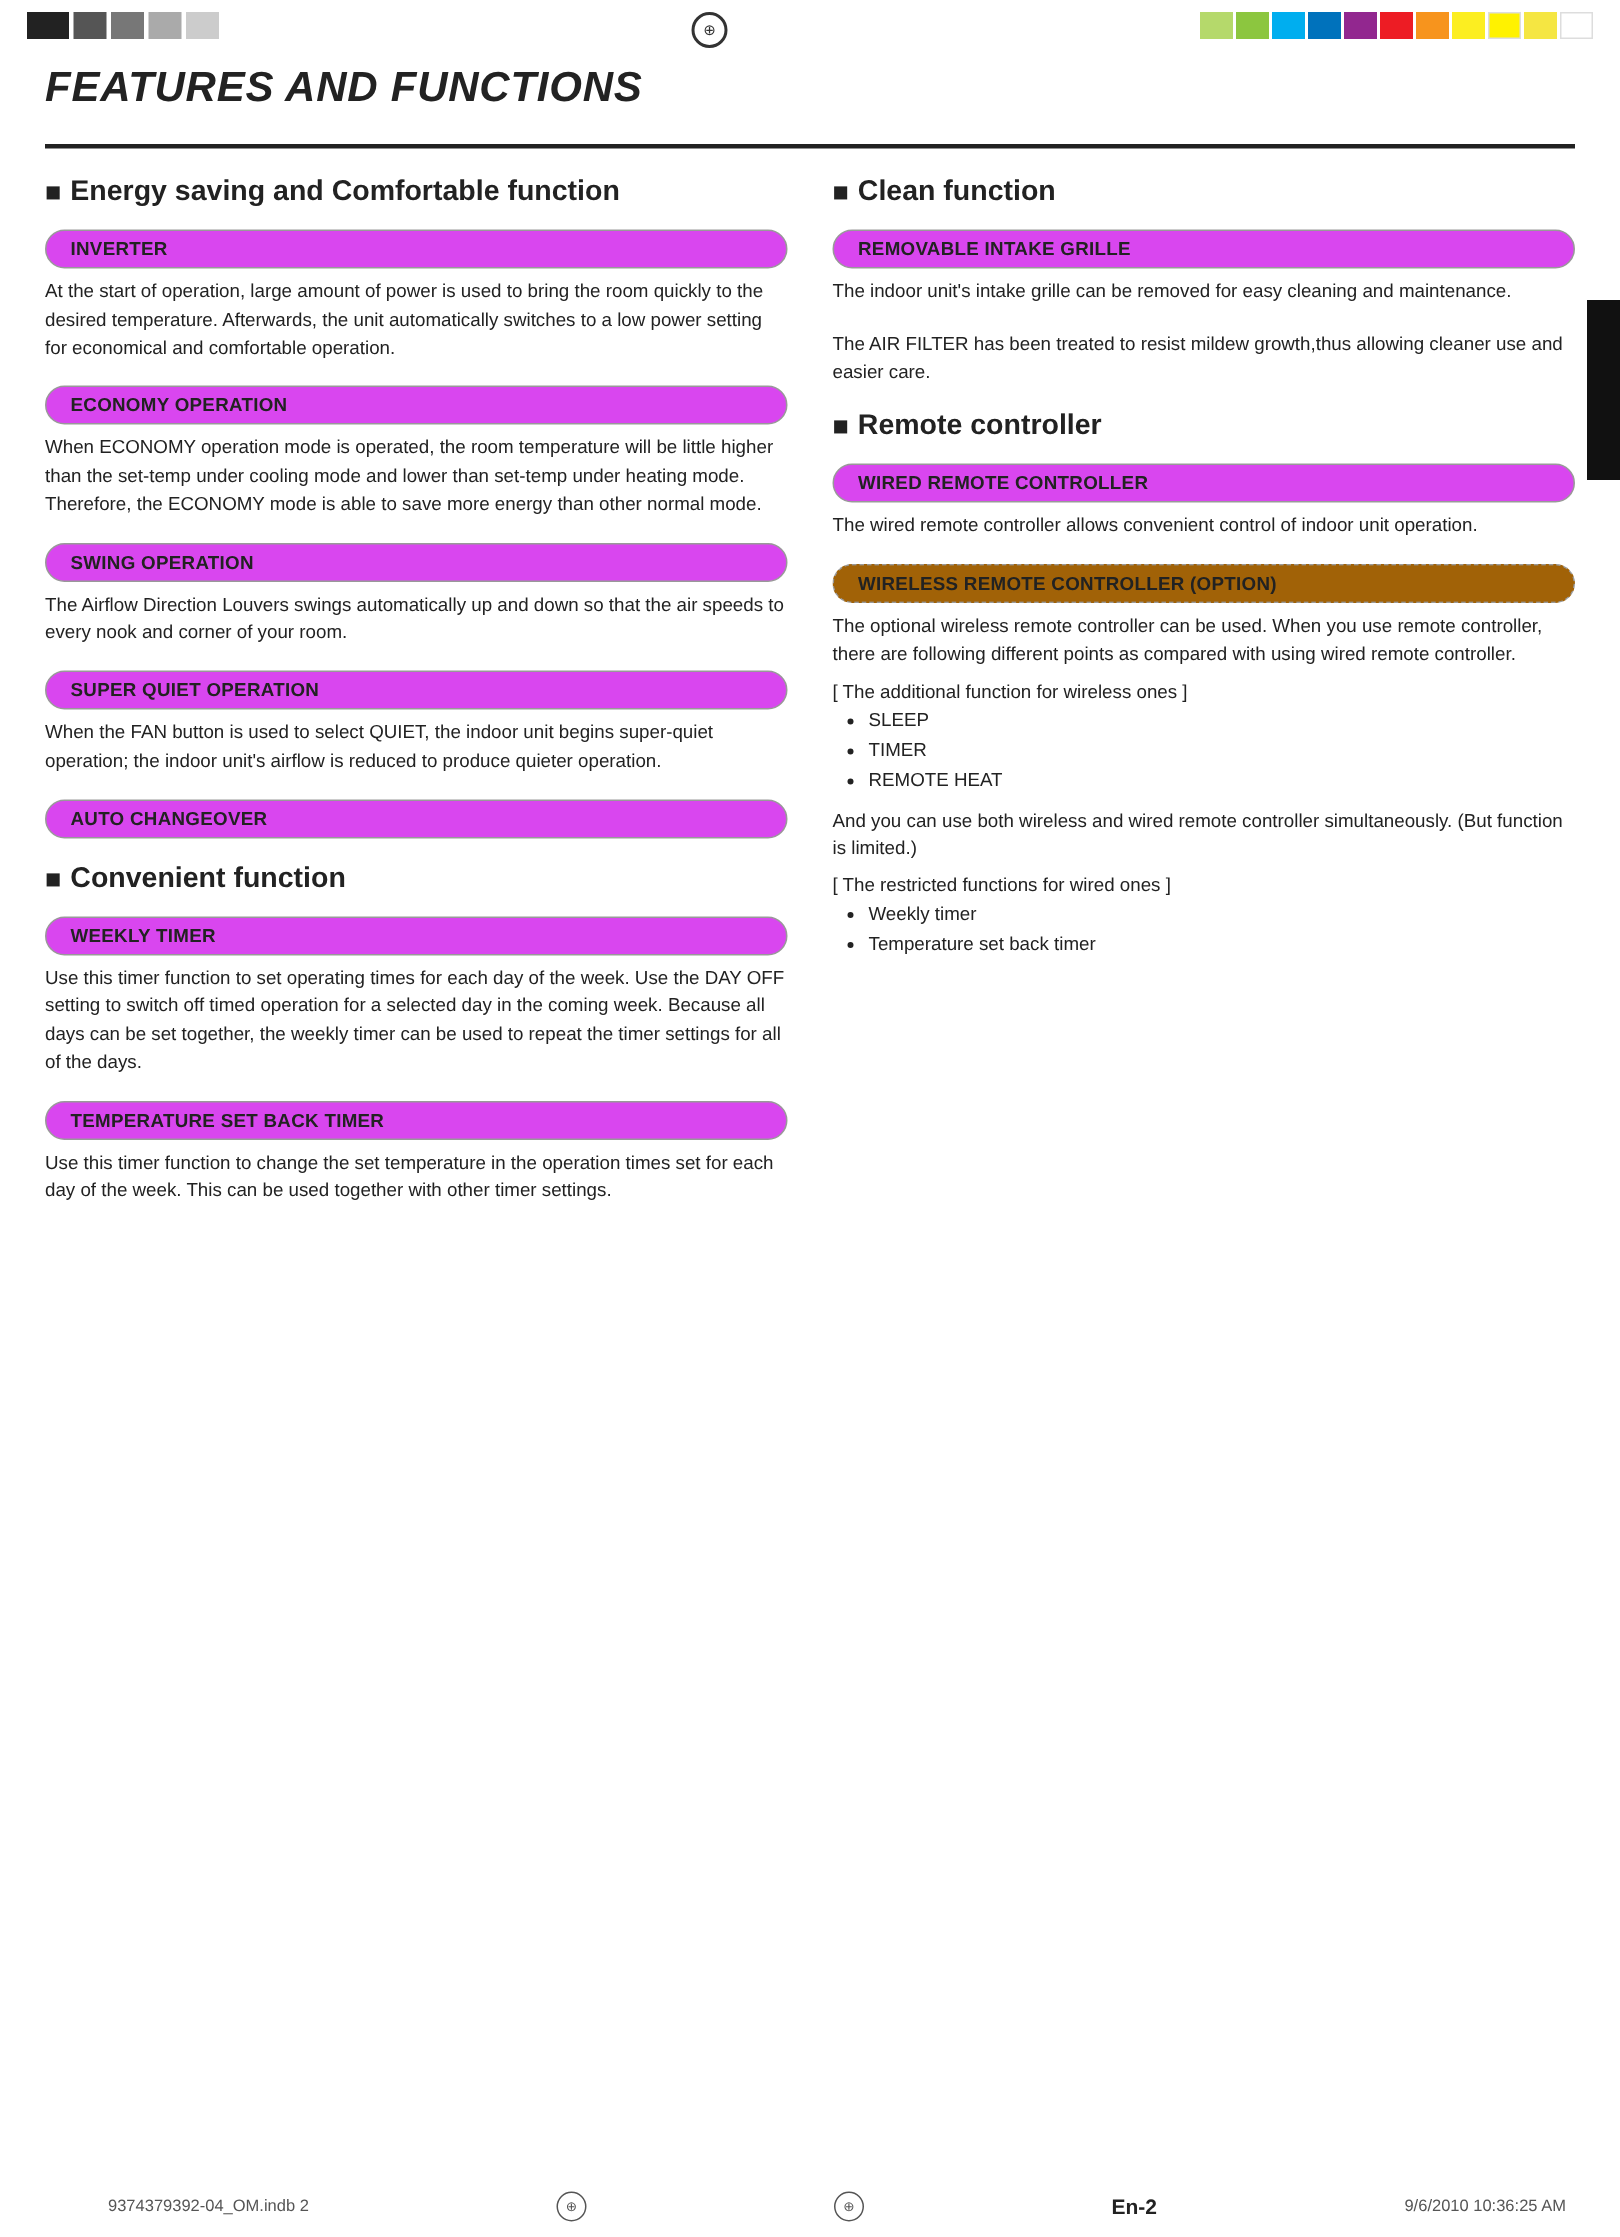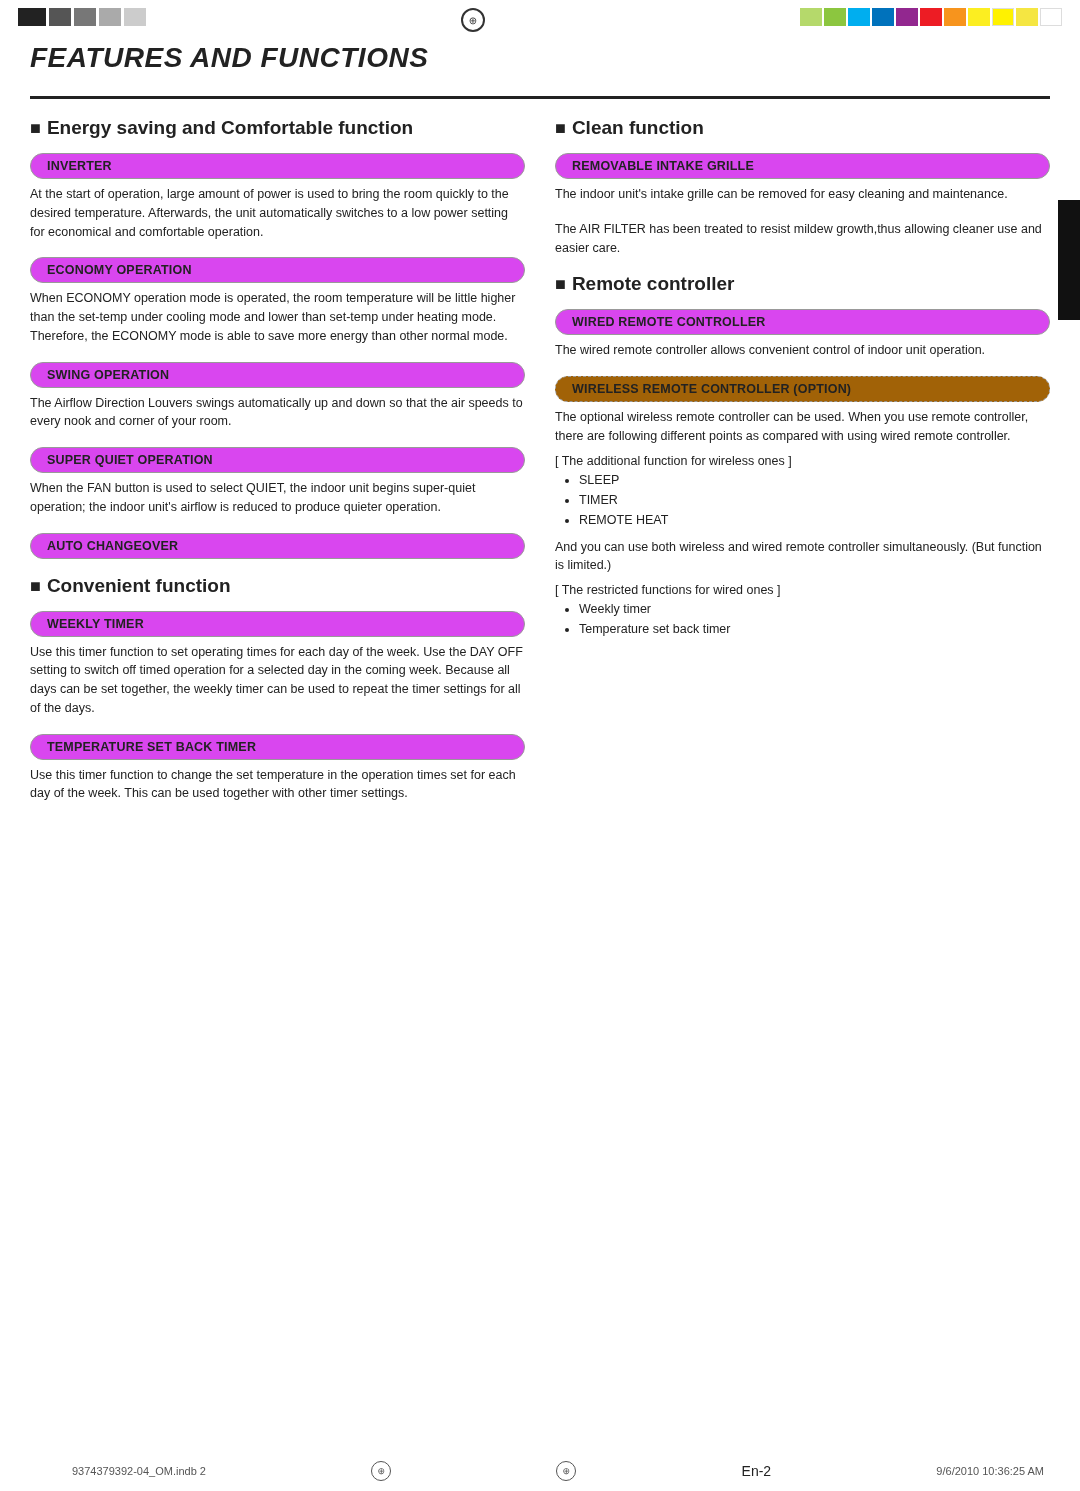--- a/index.html
+++ b/index.html
@@ -132,21 +132,21 @@
       display: flex;
       justify-content: space-between;
       align-items: center;
       padding: 0 36px;
       font-size: 11px;
       color: #555;
       margin-left: 36px;
     }
     .footer-page-num {
       font-size: 14px;
-      font-weight: normal;
+      font-weight: bold;
       color: #222;
     }
 
     
     .compass-bottom {
       width: 20px; height: 20px;
       border: 1.5px solid #555;
       border-radius: 50%;
       display: flex; align-items: center; justify-content: center;
       font-size: 9px; color: #555;

